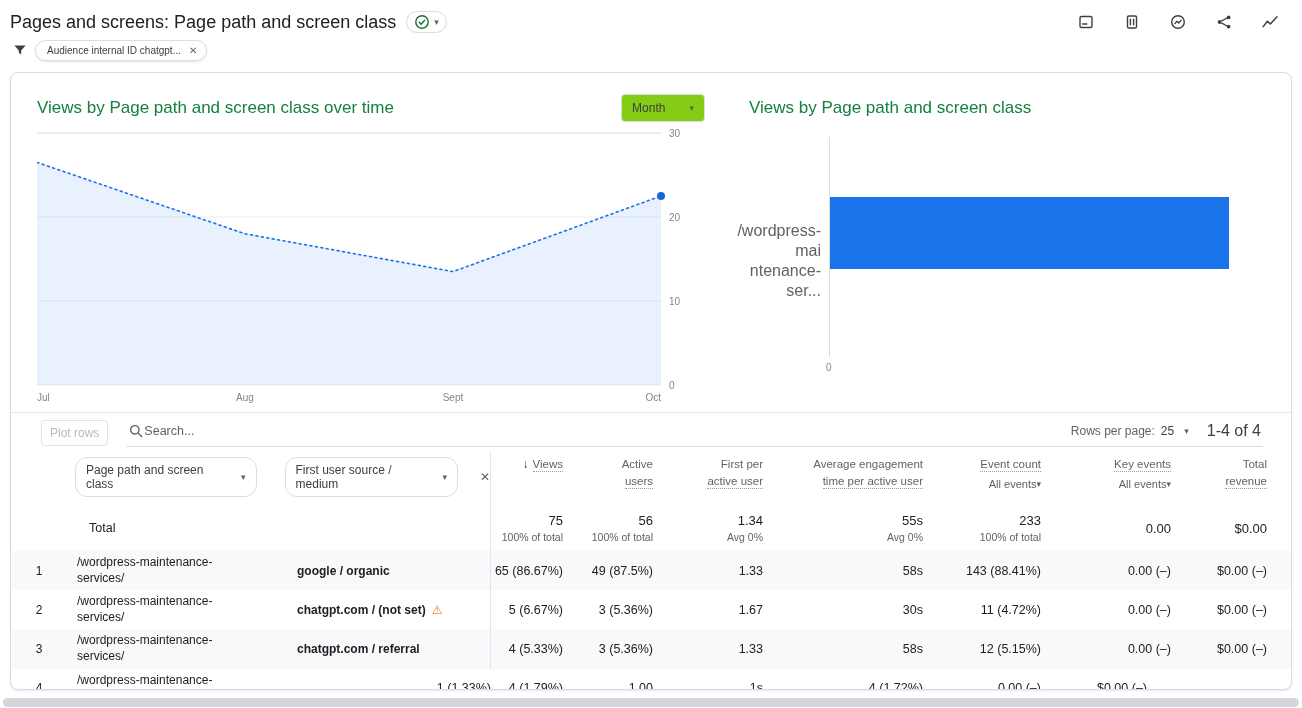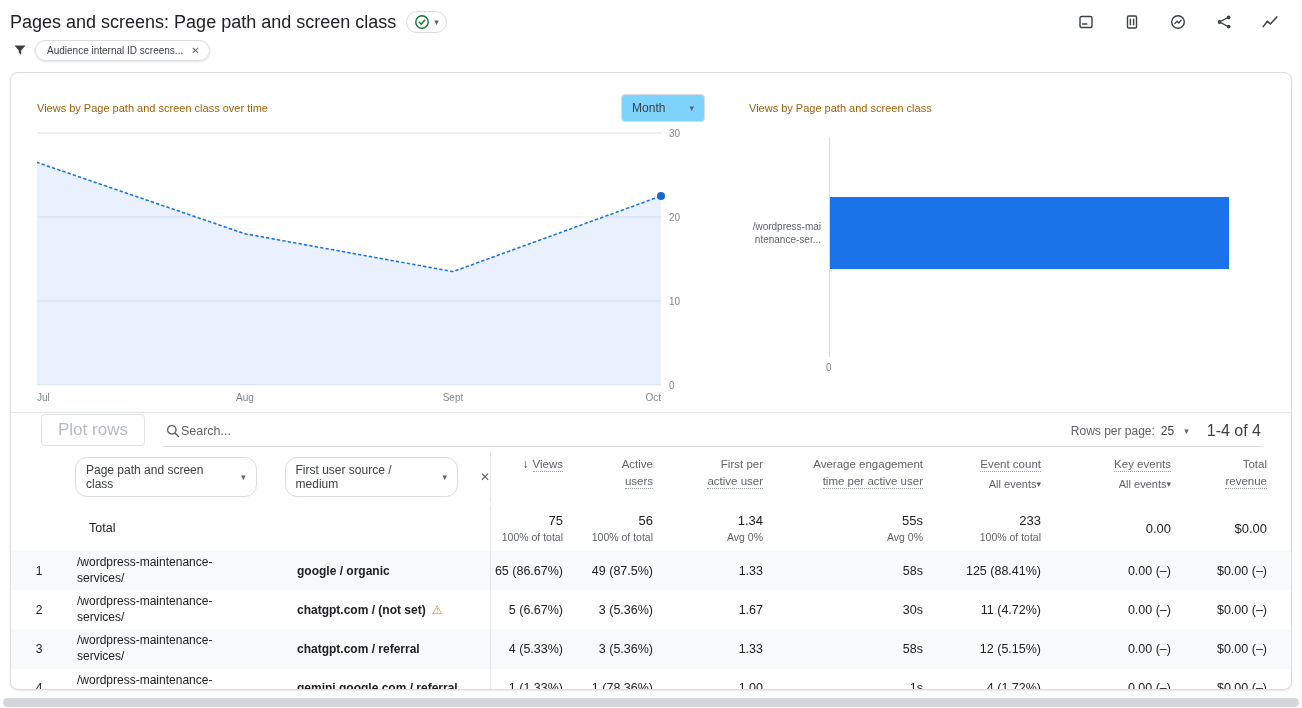--- a/index.html
+++ b/index.html
@@ -19,35 +19,35 @@
   .filter-row{display:flex;align-items:center;gap:7px;height:28px;padding-left:12px;}
   .filter-chip{display:flex;align-items:center;gap:8px;border:1px solid #dadce0;border-radius:12px;
     padding:4px 9px 4px 11px;font-size:10px;color:#3c4043;box-shadow:0 1px 2px rgba(60,64,67,.15);cursor:pointer;}
   .chip-close{color:#5f6368;font-size:10px;cursor:pointer;}
   
   .card{margin:8px 10px 0 10px;border:1px solid #dadce0;border-radius:8px;background:#fff;
     box-shadow:0 1px 2px rgba(60,64,67,.12);height:618px;overflow:hidden;}
   .charts{display:flex;padding:20px 30px 4px 26px;height:339px;}
   .line-panel{width:668px;flex:none;}
   .panel-head{display:flex;align-items:center;justify-content:space-between;height:30px;margin-bottom:2px;}
-  .chart-title{font-size:11px;color:#a16207;}
+  .chart-title{font-size:17px;color:#15803d;}
   .select{display:flex;align-items:center;gap:24px;border:1px solid #dadce0;border-radius:4px;
-    padding:6px 10px;font-size:12px;color:#3c4043;cursor:pointer;background:#7dd3fc;}
+    padding:6px 10px;font-size:12px;color:#3c4043;cursor:pointer;background:#84cc16;}
   .bar-panel{flex:1;margin-left:44px;}
   .bar-plot{display:flex;margin-top:14px;}
   .bar-cat{width:80px;position:relative;}
-  .bar-cat-inner{position:absolute;top:84px;right:8px;font-size:10px;color:#5f6368;text-align:right;line-height:1.25;}
+  .bar-cat-inner{position:absolute;top:84px;right:8px;font-size:16px;color:#5f6368;text-align:right;line-height:1.25;}
   .bar-area{flex:1;position:relative;border-left:1px solid #dadce0;height:220px;}
   .bar{position:absolute;top:60px;left:0;height:72px;}
   .axis-zero{position:absolute;bottom:-16px;left:-4px;font-size:10px;color:#80868b;}
   
   .table-section{border-top:1px solid #e3e5e8;}
   .controls-row{display:flex;align-items:flex-end;padding:6px 28px 0 30px;height:34px;}
   .plot-rows-btn{border:1px solid #e0e3e7;background:#fff;border-radius:4px;color:#b6bbc1;
-    font-size:17px;padding:5px 16px;font-family:inherit;margin-bottom:1px;}
+    font-size:12px;padding:5px 8px;font-family:inherit;margin-bottom:1px;}
   .search-bar{flex:1;display:flex;align-items:center;margin-left:18px;border-bottom:1px solid #dadce0;
     padding:2px 2px 6px 2px;}
   .search-input{border:none;outline:none;flex:1;font-size:12.5px;font-family:inherit;color:#202124;background:transparent;}
   .search-input::placeholder{color:#5f6368;}
   .rpp-label{font-size:12px;color:#5f6368;}
   .rpp-value{font-size:12px;color:#3c4043;display:flex;align-items:center;gap:10px;margin:0 18px 0 6px;cursor:pointer;}
   .page-info{font-size:16px;color:#3c4043;}
   
   .tbl{padding:4px 0 8px 0;}
   .tr{display:grid;grid-template-columns:56px 190px 234px 72px 90px 110px 160px 118px 130px 120px;}
@@ -131,21 +131,21 @@
         </svg>
       </span>
     </div>
   </div>
 
   <div class="filter-row">
     <svg width="16" height="16" viewBox="0 0 16 16">
       <path d="M2.5 3.5 h11 l-4.3 5 v4 l-2.4 -1.8 v-2.2 z" fill="#3c4043"></path>
     </svg>
     <span class="filter-chip">
-      <span>Audience internal ID screens...</span>
+      <span>Audience internal ID chatgpt...</span>
       <span class="chip-close">✕</span>
     </span>
   </div>
 
   <div class="card">
 
     <div class="charts">
 
       <div class="line-panel">
         <div class="panel-head">
@@ -301,21 +301,21 @@
                 <div>/wordpress-maintenance-</div>
                 <div>services/</div>
               </div>
               <div class="source-cell">
                 <span>google / organic</span>
               </div>
               <div class="num-cell">65 (86.67%)</div>
               <div class="num-cell">49 (87.5%)</div>
               <div class="num-cell">1.33</div>
               <div class="num-cell">58s</div>
-              <div class="num-cell">125 (88.41%)</div>
+              <div class="num-cell">143 (88.41%)</div>
               <div class="num-cell">0.00 (–)</div>
               <div class="num-cell last-col">$0.00 (–)</div>
             </div>
             <div class="tr body-row">
               <div class="row-num">2</div>
               <div class="path-cell">
                 <div>/wordpress-maintenance-</div>
                 <div>services/</div>
               </div>
               <div class="source-cell">
@@ -346,25 +346,22 @@
               <div class="num-cell">12 (5.15%)</div>
               <div class="num-cell">0.00 (–)</div>
               <div class="num-cell last-col">$0.00 (–)</div>
             </div>
             <div class="tr body-row">
               <div class="row-num">4</div>
               <div class="path-cell">
                 <div>/wordpress-maintenance-</div>
                 <div>services/</div>
               </div>
-              <div class="source-cell">
-                <span>gemini.google.com / referral</span>
-              </div>
               <div class="num-cell">1 (1.33%)</div>
-              <div class="num-cell">1 (78.36%)</div>
+              <div class="num-cell">4 (1.79%)</div>
               <div class="num-cell">1.00</div>
               <div class="num-cell">1s</div>
               <div class="num-cell">4 (1.72%)</div>
               <div class="num-cell">0.00 (–)</div>
               <div class="num-cell last-col">$0.00 (–)</div>
             </div>
           </div>
       </div>
     </div>
   </div>

